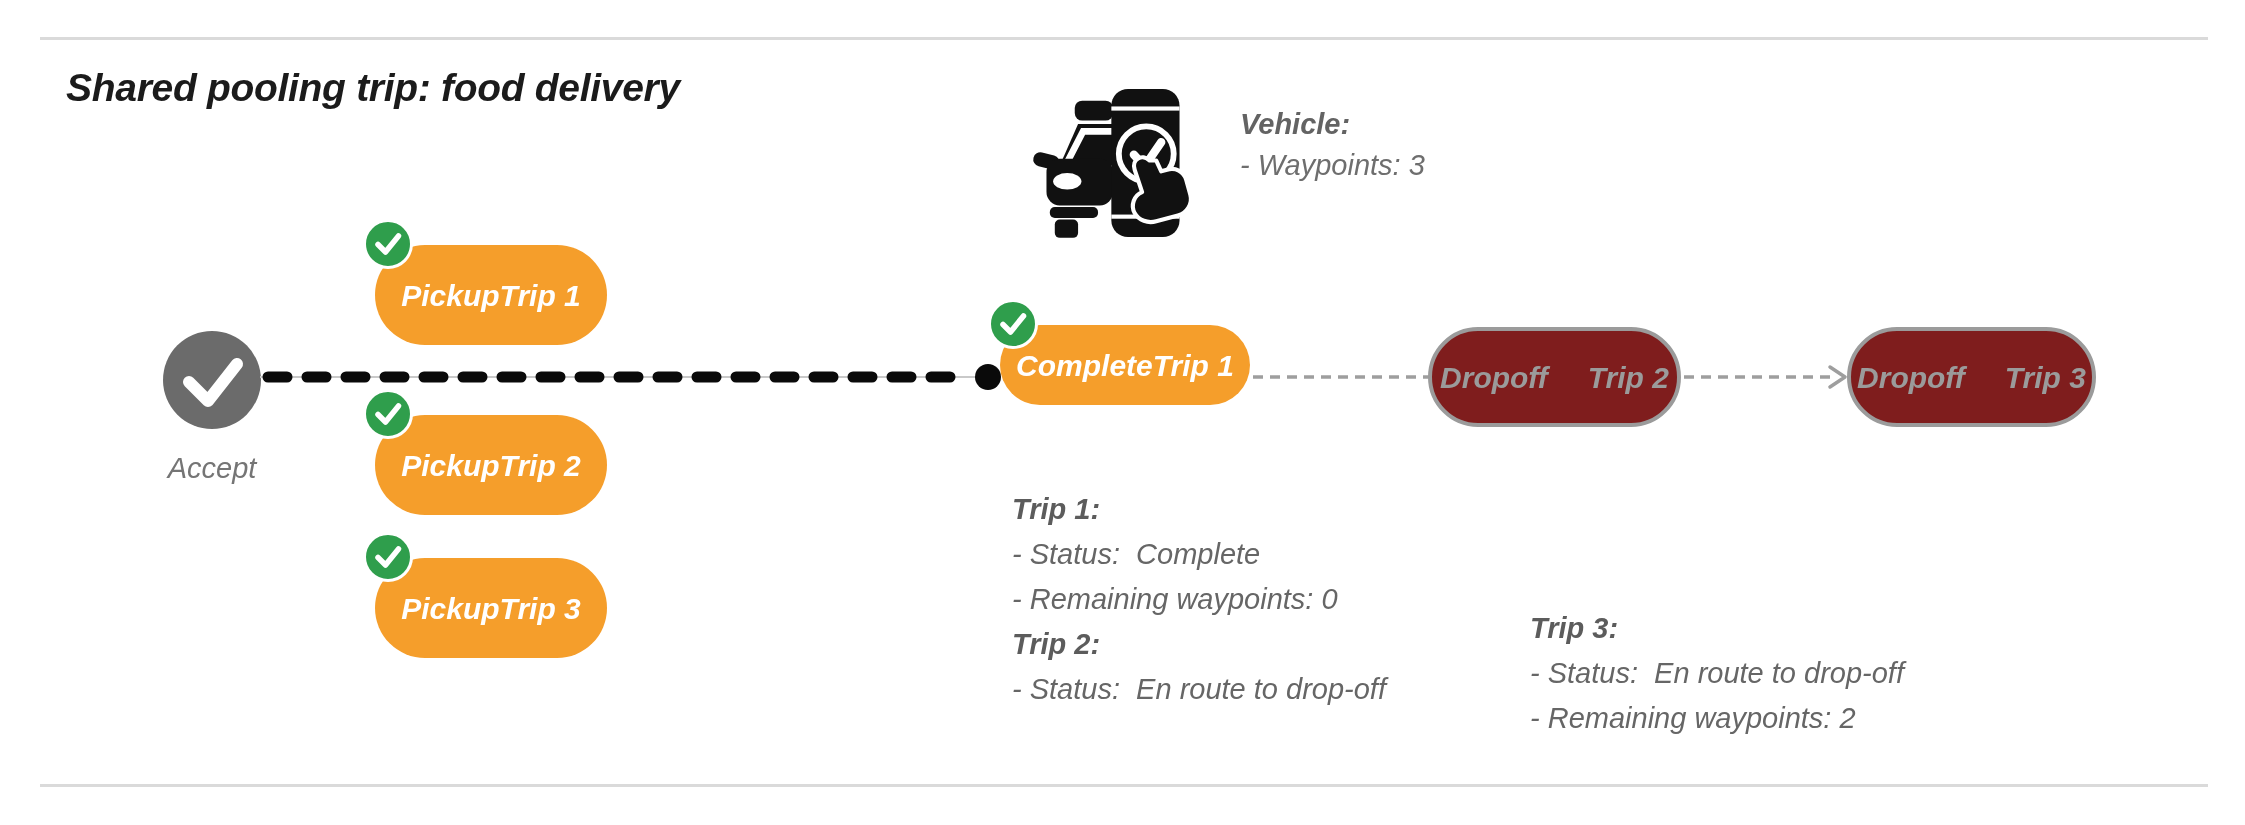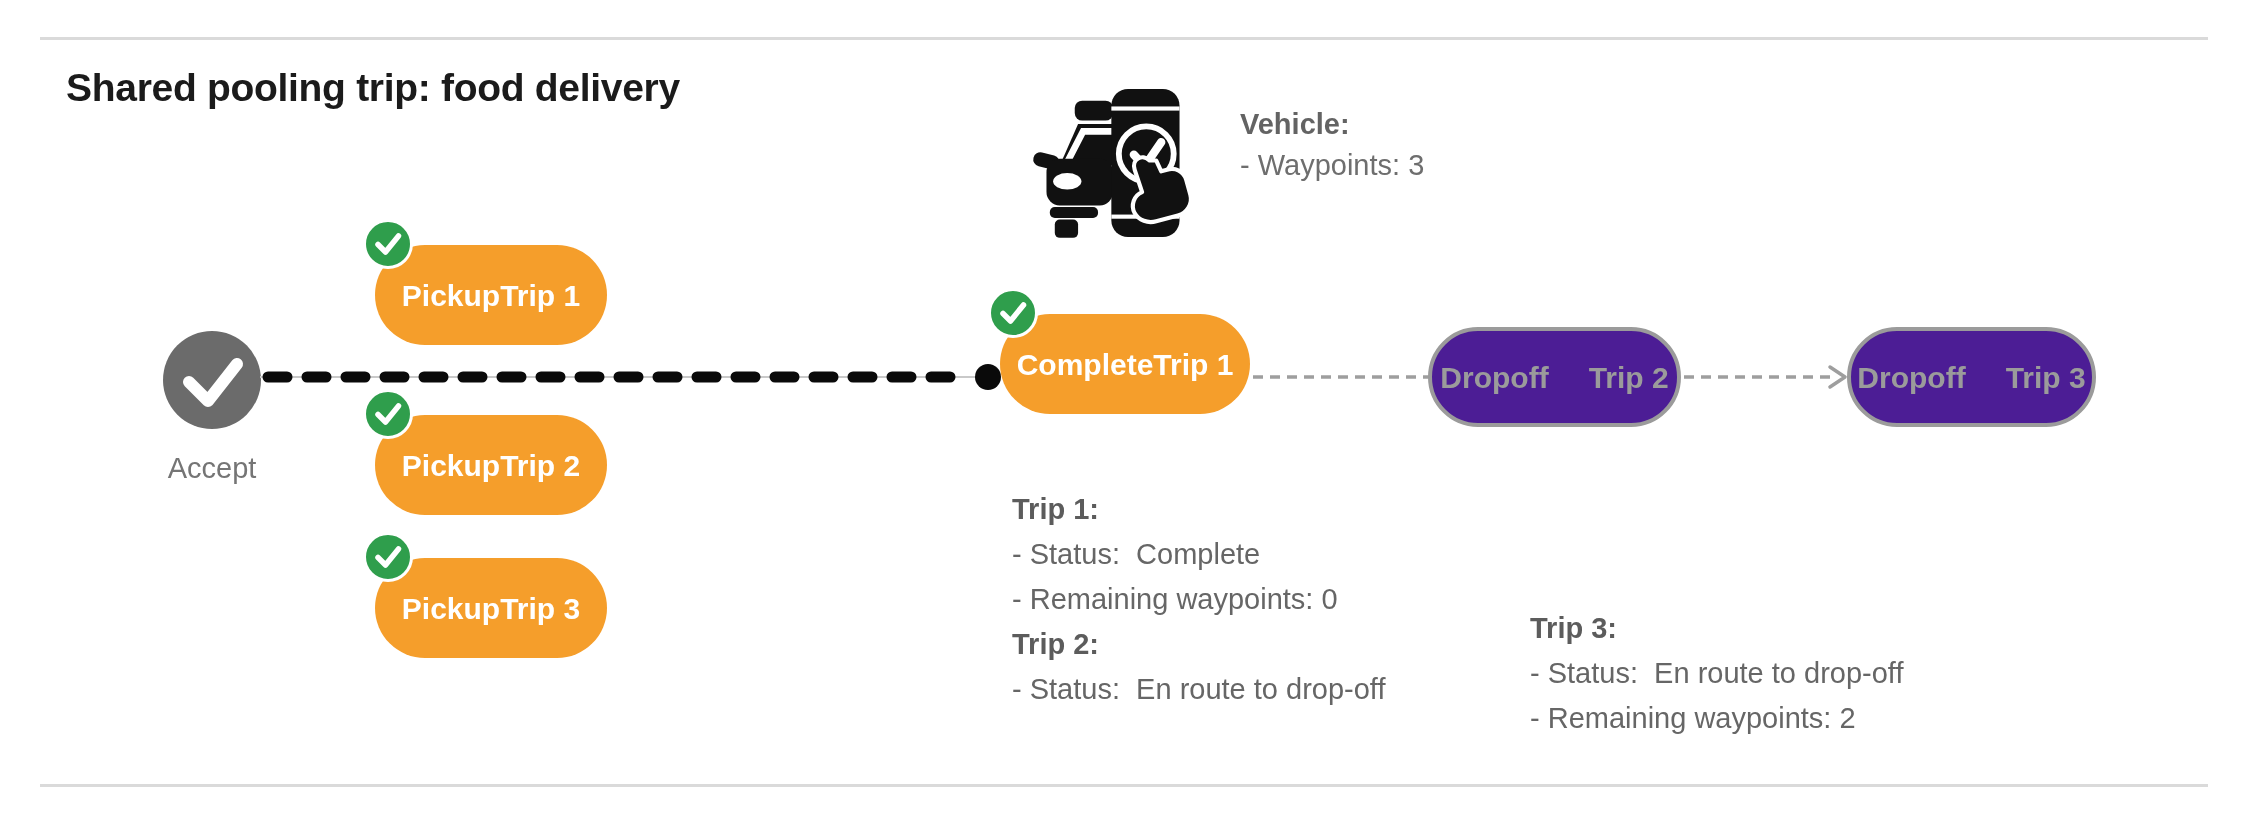--- a/index.html
+++ b/index.html
@@ -1,18 +1,18 @@
 <!DOCTYPE html>
 <html><head>
 <meta charset="utf-8">
 <style>
   html,body { margin:0; padding:0; background:#ffffff; }
   .canvas {
     position:relative; width:2245px; height:825px; background:#ffffff;
-    font-family:"Liberation Sans","DejaVu Sans",sans-serif; overflow:hidden;
+    font-family:"Liberation Sans","DejaVu Sans",sans-serif; overflow:hidden;font-style:italic;
   }
   .hairline { position:absolute; left:40px; width:2168px; height:3px; background:#DADADA; }
   .hairline.top { top:37px; }
   .hairline.bottom { top:784px; }
 
   .title {
     position:absolute; left:66px; top:66px; margin:0;
     font-size:39px; font-weight:bold; color:#1B1B1B; letter-spacing:-0.3px;
   }
 
@@ -33,27 +33,27 @@
   .conn-g1   { position:absolute; left:1252px; top:366px; }
   .conn-g2   { position:absolute; left:1684px; top:364px; }
 
   .pill {
     position:absolute; border-radius:52px; box-sizing:border-box;
     display:flex; justify-content:center; align-items:center;
   }
   .pill .pill-line { font-size:30px; font-weight:bold; line-height:35px; text-align:center; }
   .pill.orange { background:#F59E2B; }
   .pill.orange .pill-line { color:#ffffff; }
-  .pill.ghost { background:#4c1d95; border:4px solid #9B9B9B;gap:40px; }
+  .pill.ghost { background:#7f1d1d; border:4px solid #9B9B9B;gap:40px; }
   .pill.ghost .pill-line { color:#9B9B9B; }
 
   .p1 { left:375px;  top:245px; width:232px; height:100px; }
   .p2 { left:375px;  top:415px; width:232px; height:100px; }
   .p3 { left:375px;  top:558px; width:232px; height:100px; }
-  .pc { left:1000px; top:314px; width:250px; height:100px; }
+  .pc { left:1000px; top:325px; width:250px; height:80px; }
   .d2 { left:1428px; top:327px; width:253px; height:100px; }
   .d3 { left:1847px; top:327px; width:249px; height:100px; }
 
   .badge {
     position:absolute; left:-12px; top:-26px; width:44px; height:44px;
     border-radius:50%; background:#2F9E4C; border:3px solid #ffffff;
     display:flex; align-items:center; justify-content:center;
   }
 
   .status-block { position:absolute; font-size:29px; line-height:45px; color:#666666; }

